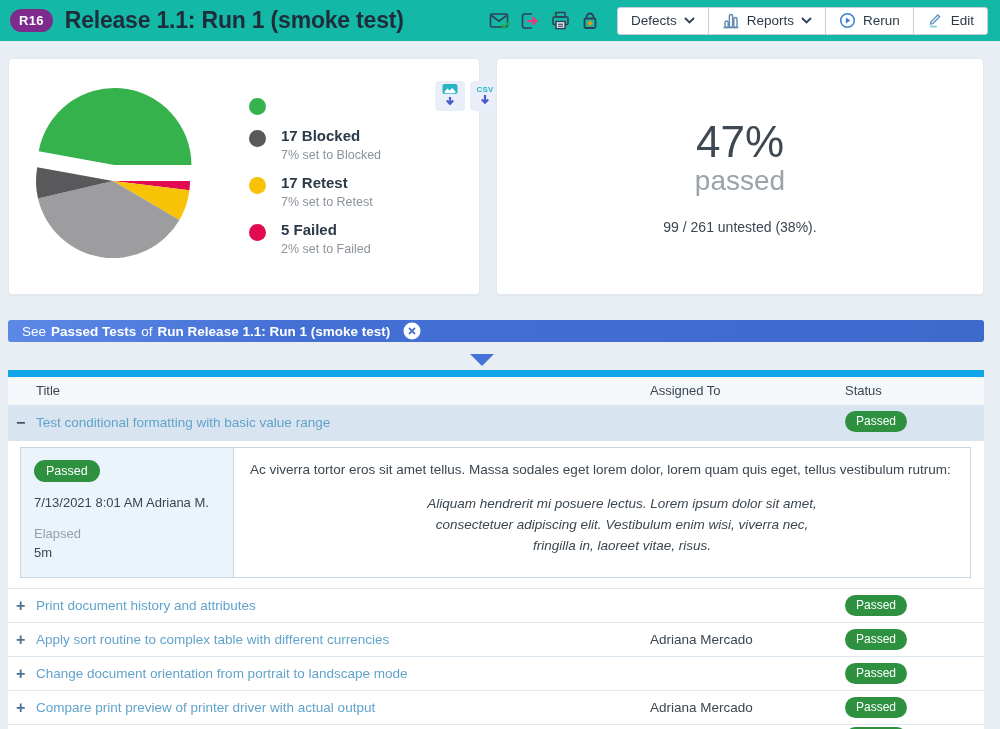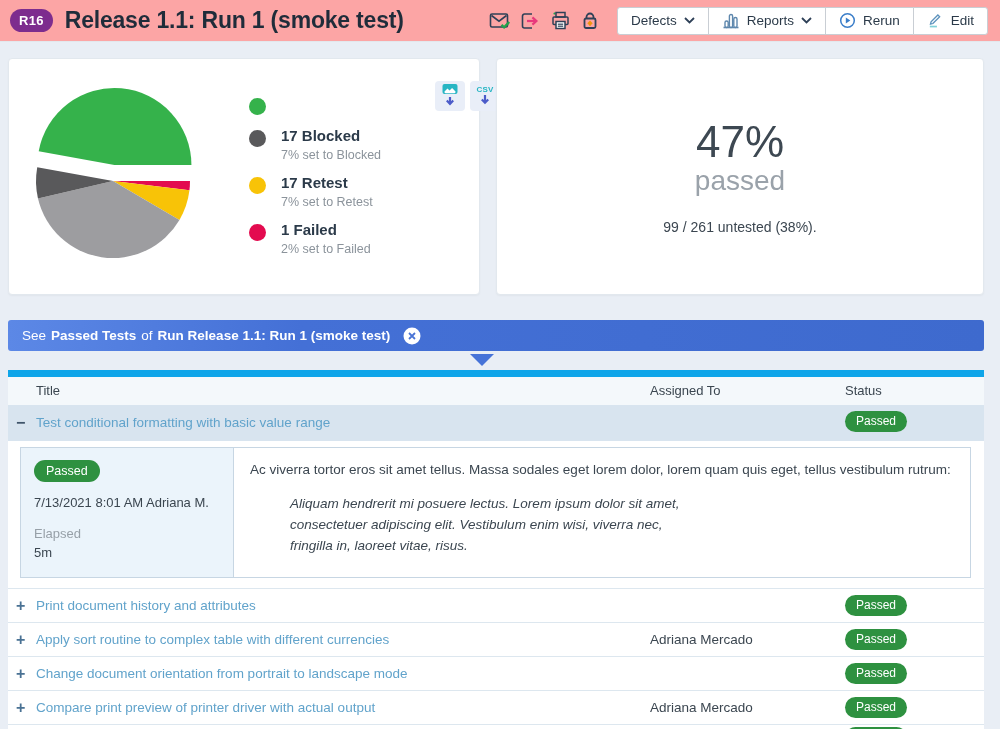--- a/index.html
+++ b/index.html
@@ -1,20 +1,20 @@
 <!DOCTYPE html>
 <html><head>
 <meta charset="utf-8">
 <style>
   * { margin:0; padding:0; box-sizing:border-box; }
   html,body { width:1000px; height:729px; overflow:hidden; }
   body { font-family:"Liberation Sans", sans-serif; background:#e9eef5; color:#3b4650; position:relative; }
 
   
-  .topbar { position:absolute; left:0; top:0; width:1000px; height:42px; background:#fca5a5;
+  .topbar { position:absolute; left:0; top:0; width:1000px; height:42px; background:#14b8a6;
             border-bottom:1px solid #e3e8ed; display:flex; align-items:center; padding:0 12px 0 10px; }
   .run-badge { background:#7d2c8e; color:#fff; font-weight:bold; font-size:13px;
                padding:4px 9px; border-radius:12px; letter-spacing:.3px; }
   .page-title { font-size:23px; font-weight:bold; color:#1f2c3a; margin-left:12px; letter-spacing:-.2px; }
   .topbar-right { margin-left:auto; display:flex; align-items:center; }
   .icon-btn { width:26px; height:26px; display:flex; align-items:center; justify-content:center;
               margin-right:4px; cursor:pointer; }
   .btn-group { display:flex; margin-left:10px; }
   .tb-btn { display:flex; align-items:center; gap:7px; background:#fff; border:1px solid #c9ced4;
             height:28px; padding:0 13px; font-size:13.5px; color:#2b3a49; margin-left:-1px; cursor:pointer; }
@@ -39,21 +39,21 @@
   .export-btn { width:30px; height:30px; background:#e9eef8; border-radius:4px; display:flex;
                 flex-direction:column; align-items:center; justify-content:center; cursor:pointer; }
   .csv-label { color:#27b5c3; font-size:8px; font-weight:bold; line-height:8px; letter-spacing:.2px; }
 
   #card-pct { display:flex; flex-direction:column; align-items:center; justify-content:center; }
   .big-pct { font-size:44px; color:#3d4852; line-height:46px; }
   .big-pct-label { font-size:28px; color:#9aa2aa; line-height:32px; }
   .untested-line { font-size:14px; color:#3b4650; margin-top:22px; }
 
   
-  .banner { position:absolute; left:8px; top:320px; width:976px; height:31px; border-radius:3px;
+  .banner { position:absolute; left:8px; top:320px; width:976px; height:22px; border-radius:3px;
             background:linear-gradient(90deg,#5c88e6 0%,#4470d6 30%,#3e6ace 100%);
             display:flex; align-items:center; padding:0 14px; color:#fff; font-size:13.5px; }
   .banner span { margin-right:5px; }
   .banner .b-bold { font-weight:bold; }
   .banner-close { margin-left:8px; width:18px; height:18px; cursor:pointer; }
   .banner-pointer { position:absolute; left:470px; top:354px; width:0; height:0;
                     border-left:12px solid transparent; border-right:12px solid transparent;
                     border-top:12px solid #4673d8; }
 
   
@@ -80,21 +80,21 @@
                 border:1px solid #c7d6e3; display:flex; background:#fff; }
   .detail-left { width:213px; background:#ebf4fb; border-right:1px solid #c7d6e3; padding:12px 13px; }
   .detail-badge { display:inline-block; background:#2e9140; color:#fff; font-size:12.5px;
                   padding:4px 12px; border-radius:12px; }
   .detail-date { font-size:13px; color:#3b4650; margin-top:13px; }
   .detail-elapsed-label { font-size:13px; color:#97a0a8; margin-top:16px; }
   .detail-elapsed { font-size:13px; color:#3b4650; margin-top:4px; }
   .detail-right { flex:1; padding:13px 16px; }
   .detail-comment { font-size:13.5px; color:#3b4650; line-height:18px; }
   .detail-quote { font-size:13.5px; color:#3b4650; font-style:italic; line-height:21px;
-                  margin:14px 0 0 40px; white-space:pre-line; }
+                  margin:14px 0 0 40px; white-space:pre-line;text-align:center; }
 
   #rows-container { position:absolute; left:0; top:218px; width:976px; border-top:1px solid #dde7ef; }
   .partial-row { position:relative; width:976px; height:40px; background:#fff; }
 </style>
 </head>
 <body>
 
 <div class="topbar">
   <span class="run-badge">R16</span>
   <span class="page-title">Release 1.1: Run 1 (smoke test)</span>
@@ -184,21 +184,21 @@
       <div class="legend-item">
         <span class="legend-dot" style="background: rgb(89, 89, 91);"></span>
         <span><span class="legend-main">17 Blocked</span><div class="legend-sub">7% set to Blocked</div></span>
       </div>
       <div class="legend-item">
         <span class="legend-dot" style="background: rgb(248, 195, 7);"></span>
         <span><span class="legend-main">17 Retest</span><div class="legend-sub">7% set to Retest</div></span>
       </div>
       <div class="legend-item">
         <span class="legend-dot" style="background: rgb(227, 11, 79);"></span>
-        <span><span class="legend-main">1 Failed</span><div class="legend-sub">2% set to Failed</div></span>
+        <span><span class="legend-main">5 Failed</span><div class="legend-sub">2% set to Failed</div></span>
       </div>
     </div>
   <div class="export-col">
     <div class="export-btn">
       <svg width="20" height="26" viewBox="0 0 20 26">
         <rect x="2.5" y="1" width="15" height="10" rx="2" fill="#27b5c3"></rect>
         <path d="M4.5 8.6 l3-3 2 2 2.6-2.6 3.4 3.4 V9 a1.2 1.2 0 0 1 -1.2 1.2 h-8.6 a1.2 1.2 0 0 1 -1.2 -1.2 Z" fill="#fff"></path>
         <path d="M10 14 v6.2 M6.8 17.6 L10 20.9 L13.2 17.6" stroke="#4b5bc9" stroke-width="2.2" fill="none"></path>
       </svg>
     </div>

